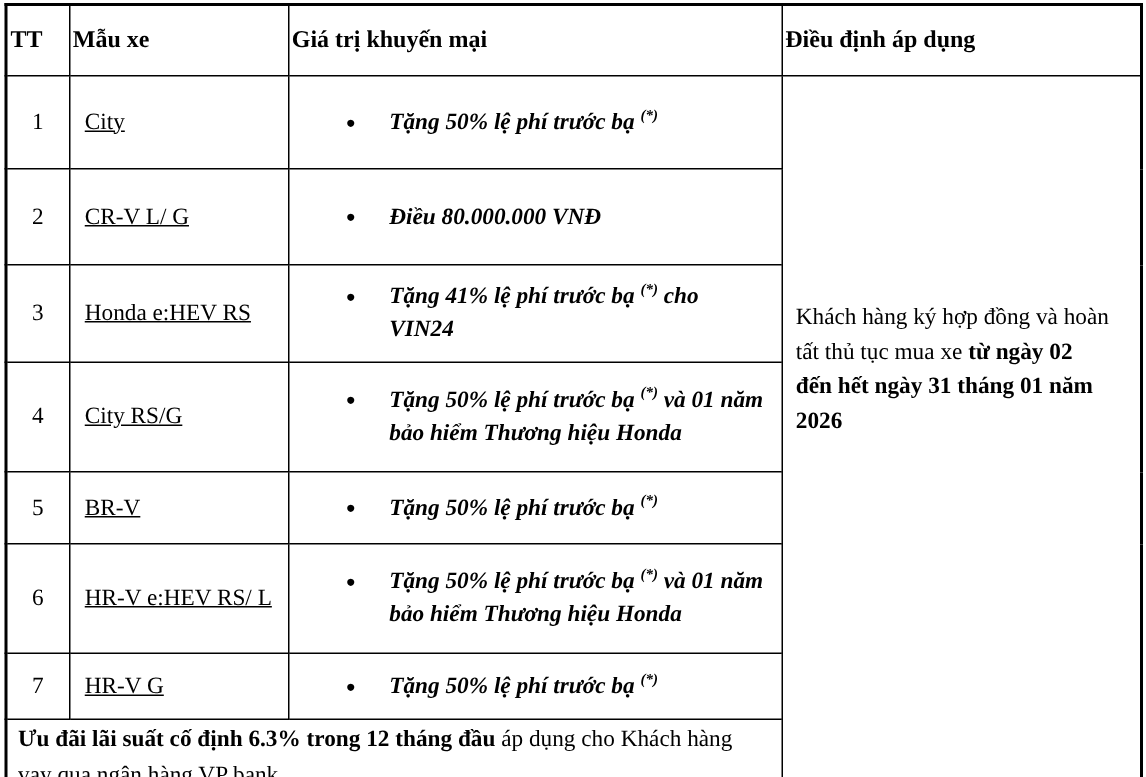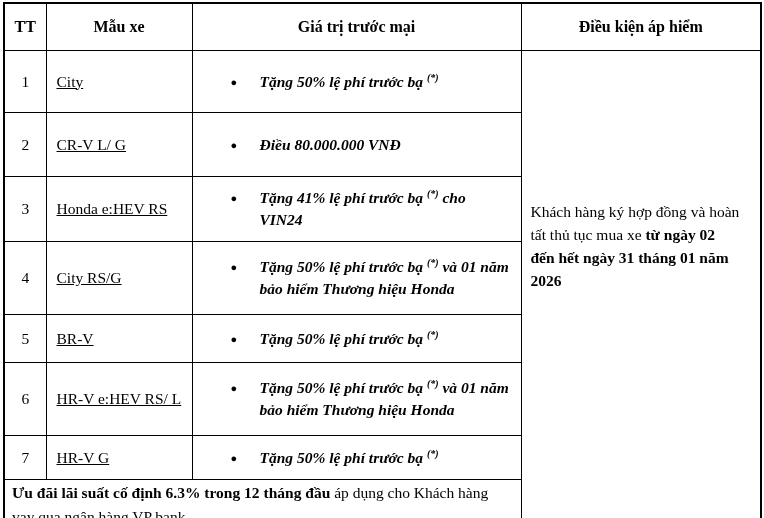--- a/index.html
+++ b/index.html
@@ -36,21 +36,21 @@
   tr.r3 { height: 65px; }
   tr.r4 { height: 73px; }
   tr.r5 { height: 48px; }
   tr.r6 { height: 73px; }
   tr.r7 { height: 44px; }
   tr.ftr { height: 50px; margin-left: 45px; }
 
   th.head {
     font-size: 16px;
     font-weight: bold;
-    text-align: center;
+    text-align: left;
     padding: 14px 2px;
   }
   td.cell-tt {
     text-align: center;
     font-size: 15.5px;
   }
   td.cell-model {
     text-align: left;
     font-size: 15.5px;
     padding: 2px 6px 2px 10px;
@@ -101,22 +101,22 @@
     <col class="c-tt">
       <col class="c-model">
       <col class="c-promo">
       <col class="c-cond">
   </colgroup>
 
   <tbody>
       <tr class="hdr">
     <th class="head">TT</th>
     <th class="head">Mẫu xe</th>
-    <th class="head">Giá trị trước mại</th>
-    <th class="head">Điều kiện áp hiểm</th>
+    <th class="head">Giá trị khuyến mại</th>
+    <th class="head">Điều định áp dụng</th>
   </tr>
 
   <tr class="r1">
     <td class="cell-tt">1</td>
     <td class="cell-model">City</td>
     <td class="cell-promo">
       <div class="promo-line">
         <span class="bullet">●</span>
         <div class="promo-text"><span>Tặng 50% lệ phí trước bạ </span><sup class="star">(*)</sup><span></span></div>
       </div>

